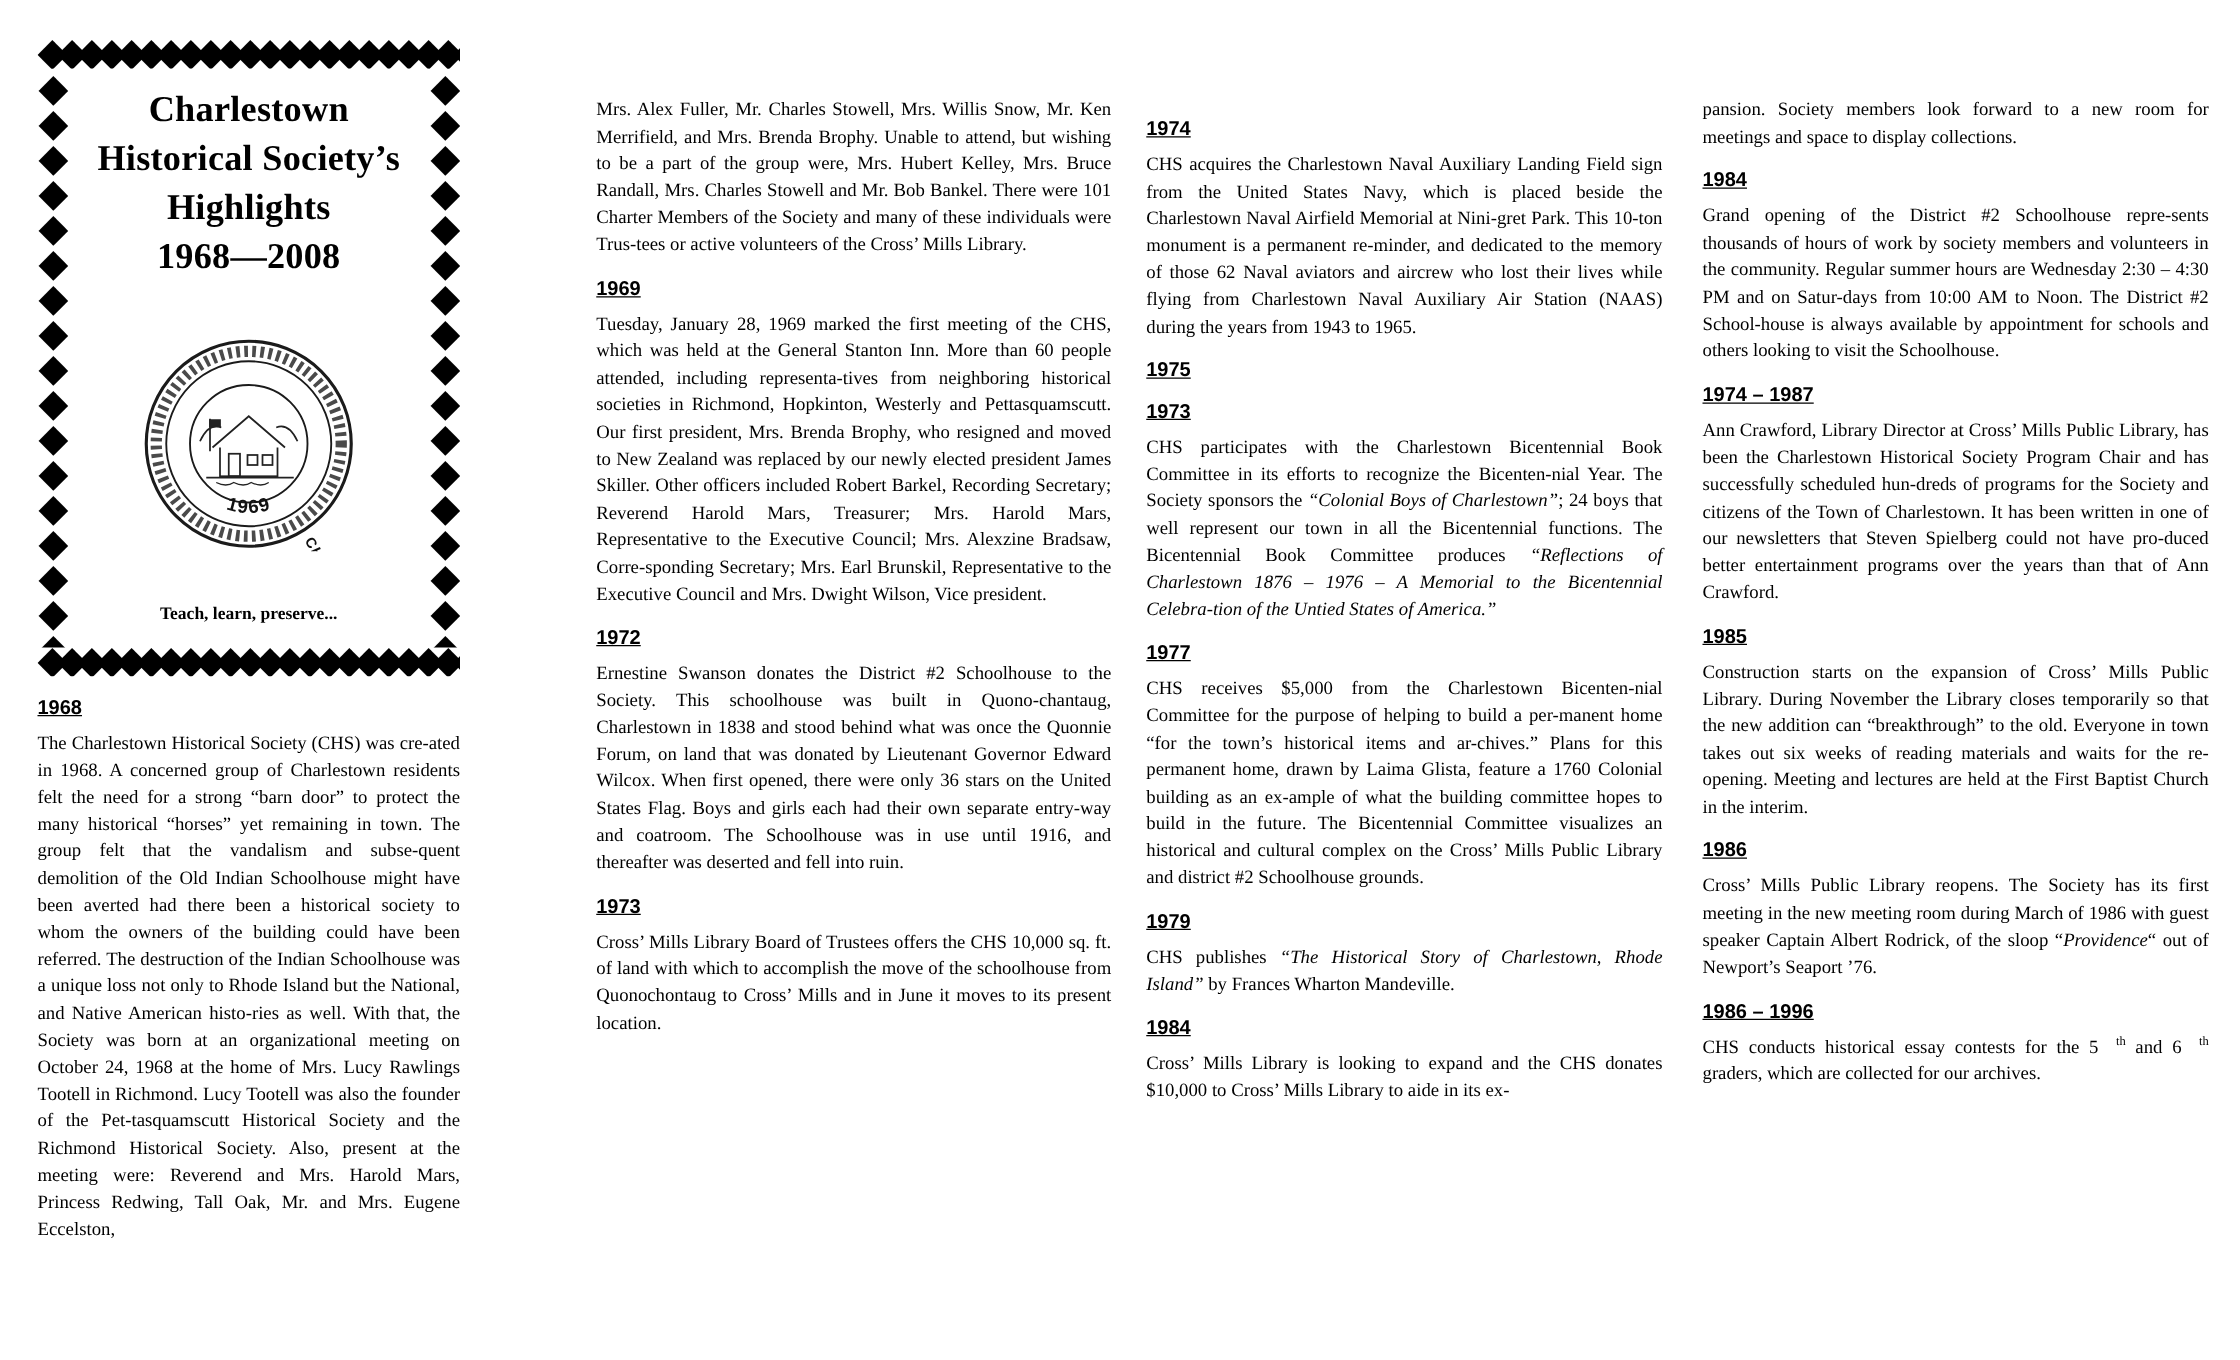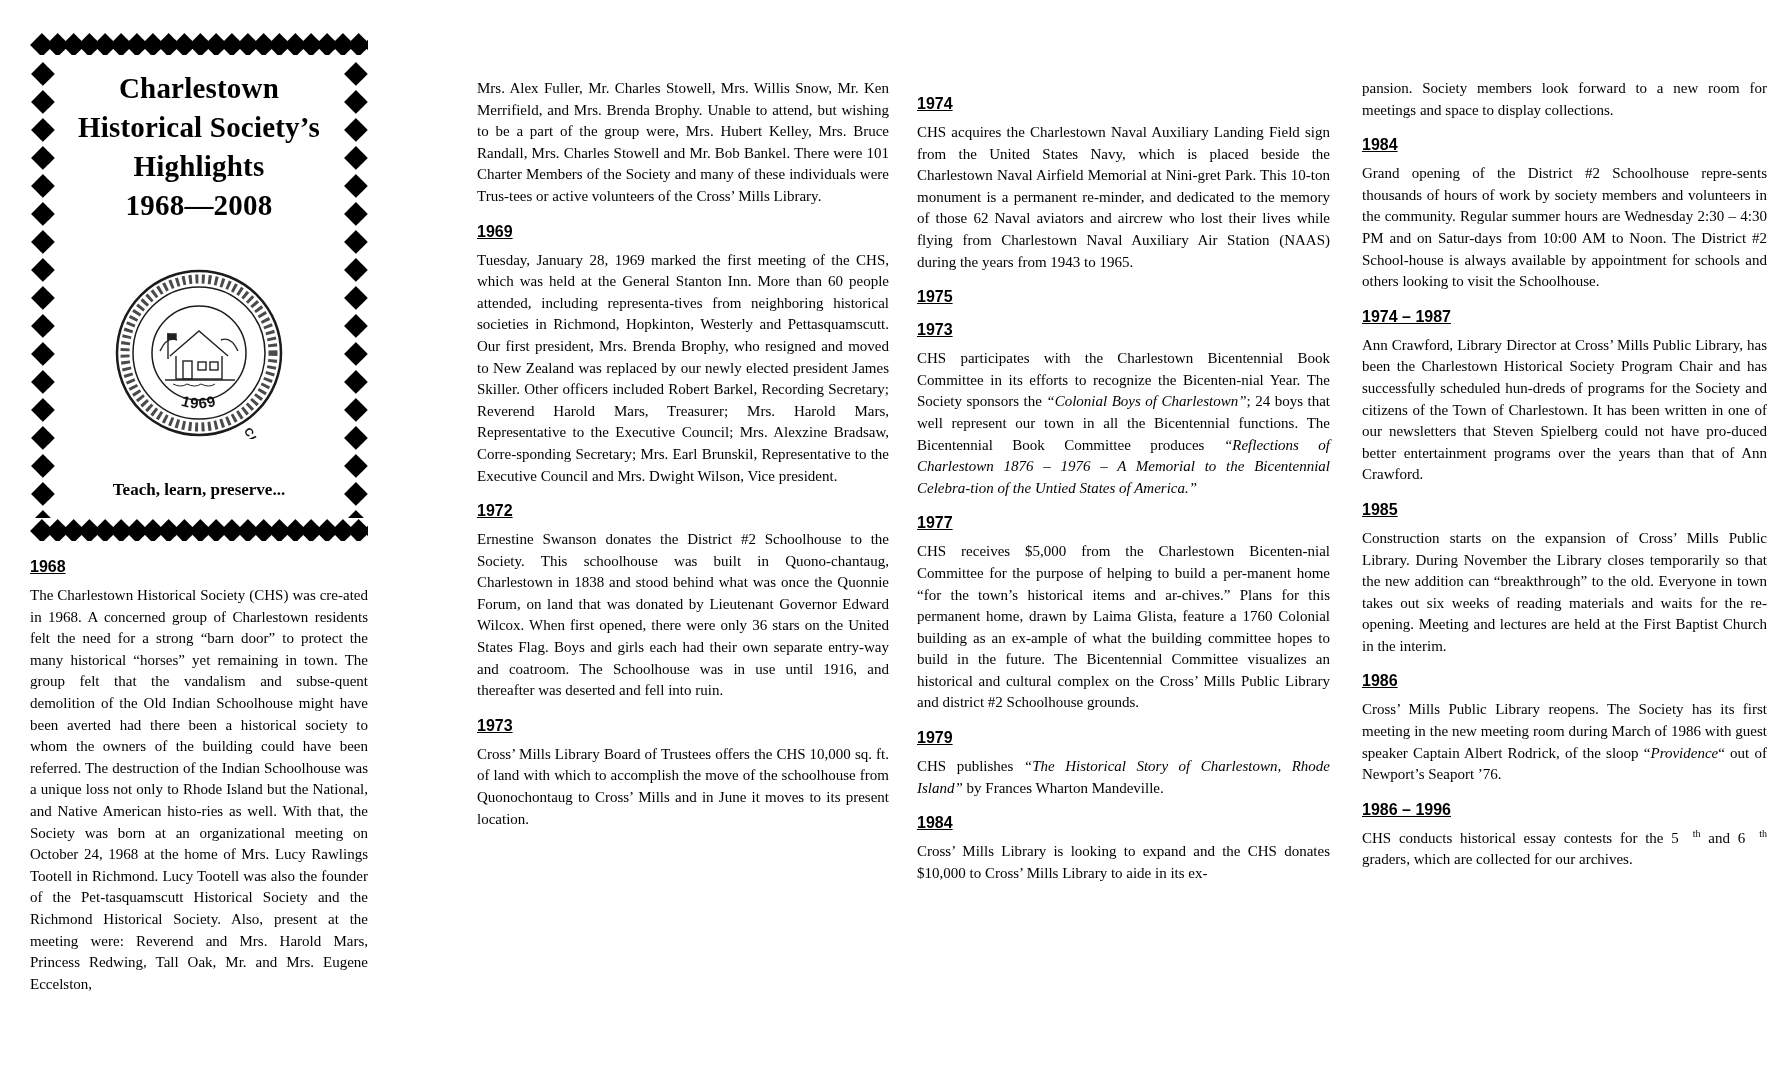--- a/index.html
+++ b/index.html
@@ -40,21 +40,21 @@
     display:flex; flex-direction:column; align-items:center; justify-content:space-between;
     padding:14px 2px 16px 2px; background:#fff;
   }
   .box-title {
     font-family:"Liberation Serif","DejaVu Serif",serif;
     font-weight:bold; font-size:29px; line-height:39px;
     text-align:center; letter-spacing:0.2px; width:100%;
   }
   .motto {
     font-family:"Liberation Serif","DejaVu Serif",serif;
-    font-weight:bold; font-size:17px; text-align:center;
+    font-weight:bold; font-size:14px; text-align:center;
   }
   .seal { display:block; }
 
   
   .col1 { left:30px;   top:30px; width:338px; }
   .col1 .col-content { margin-top:17px; }
   .col2 { left:477px;  top:78px; width:412px; }
   .col3 { left:917px;  top:80px; width:413px; }
   .col4 { left:1362px; top:78px; width:405px; }
 </style>

